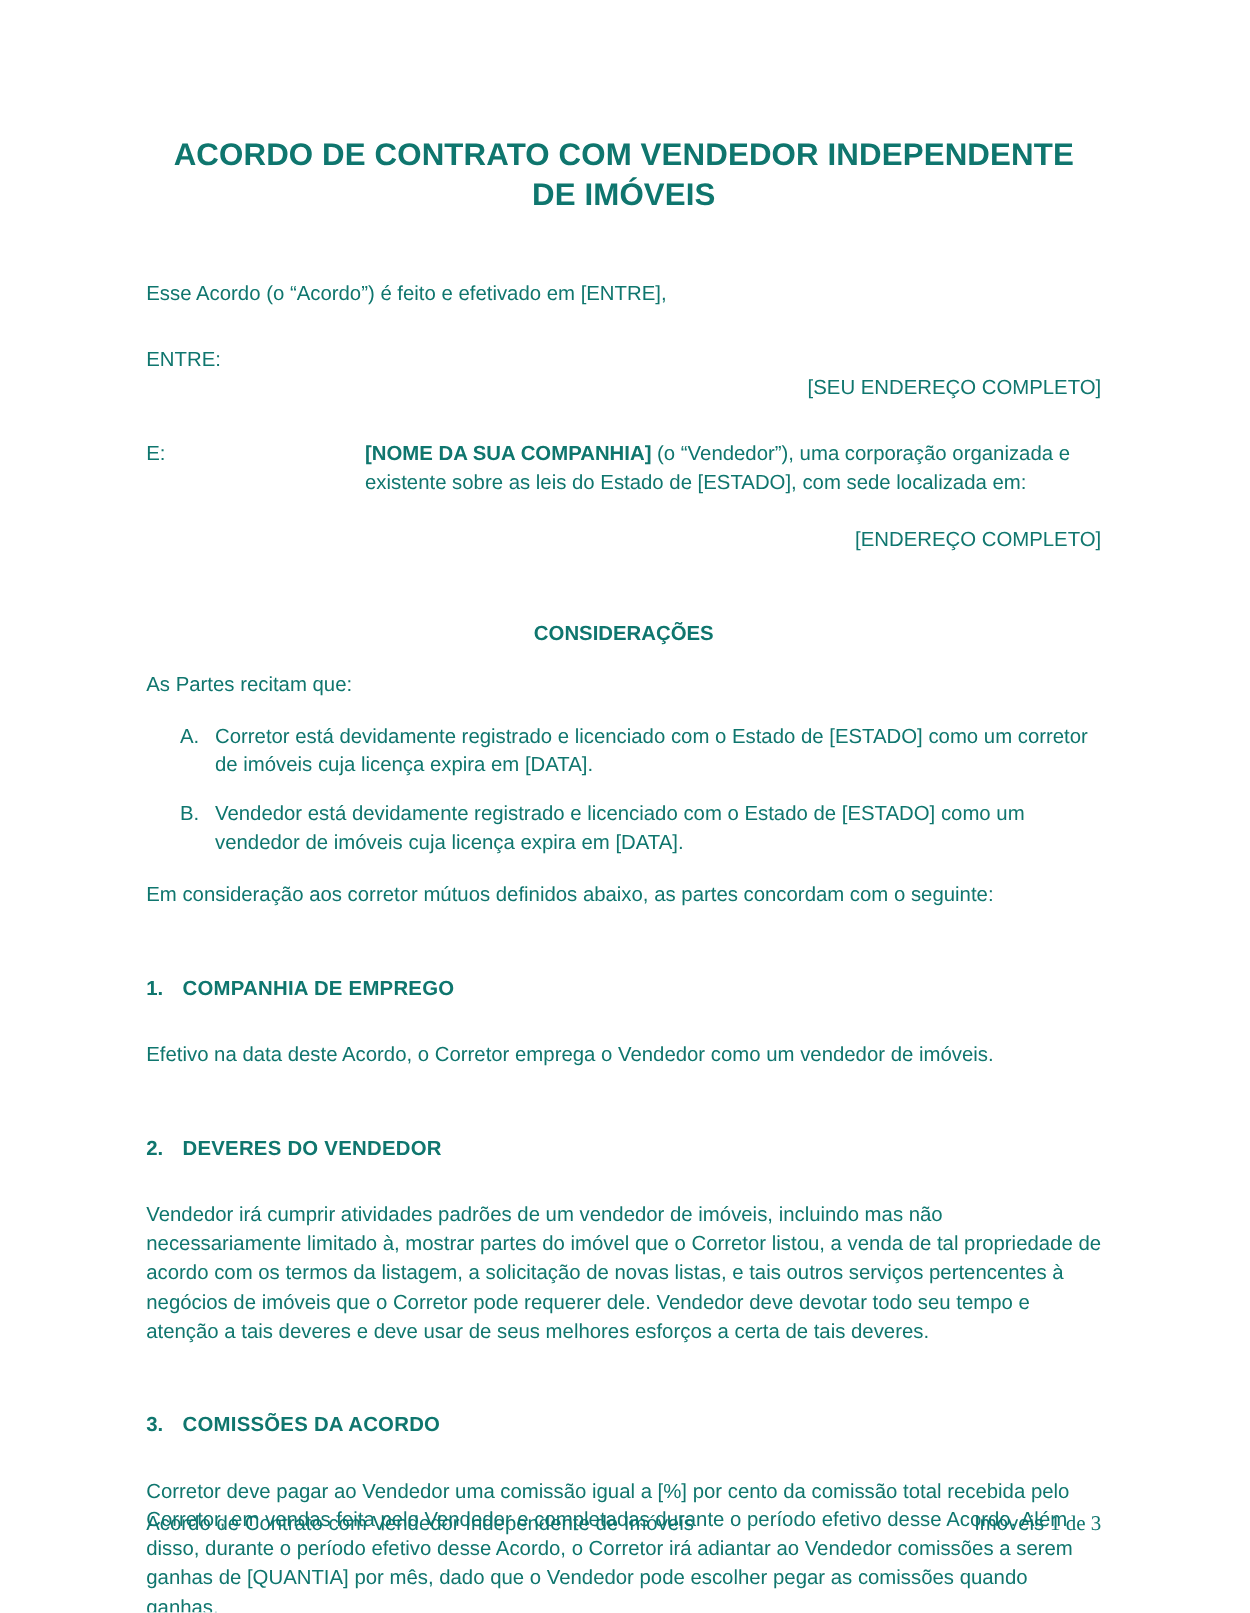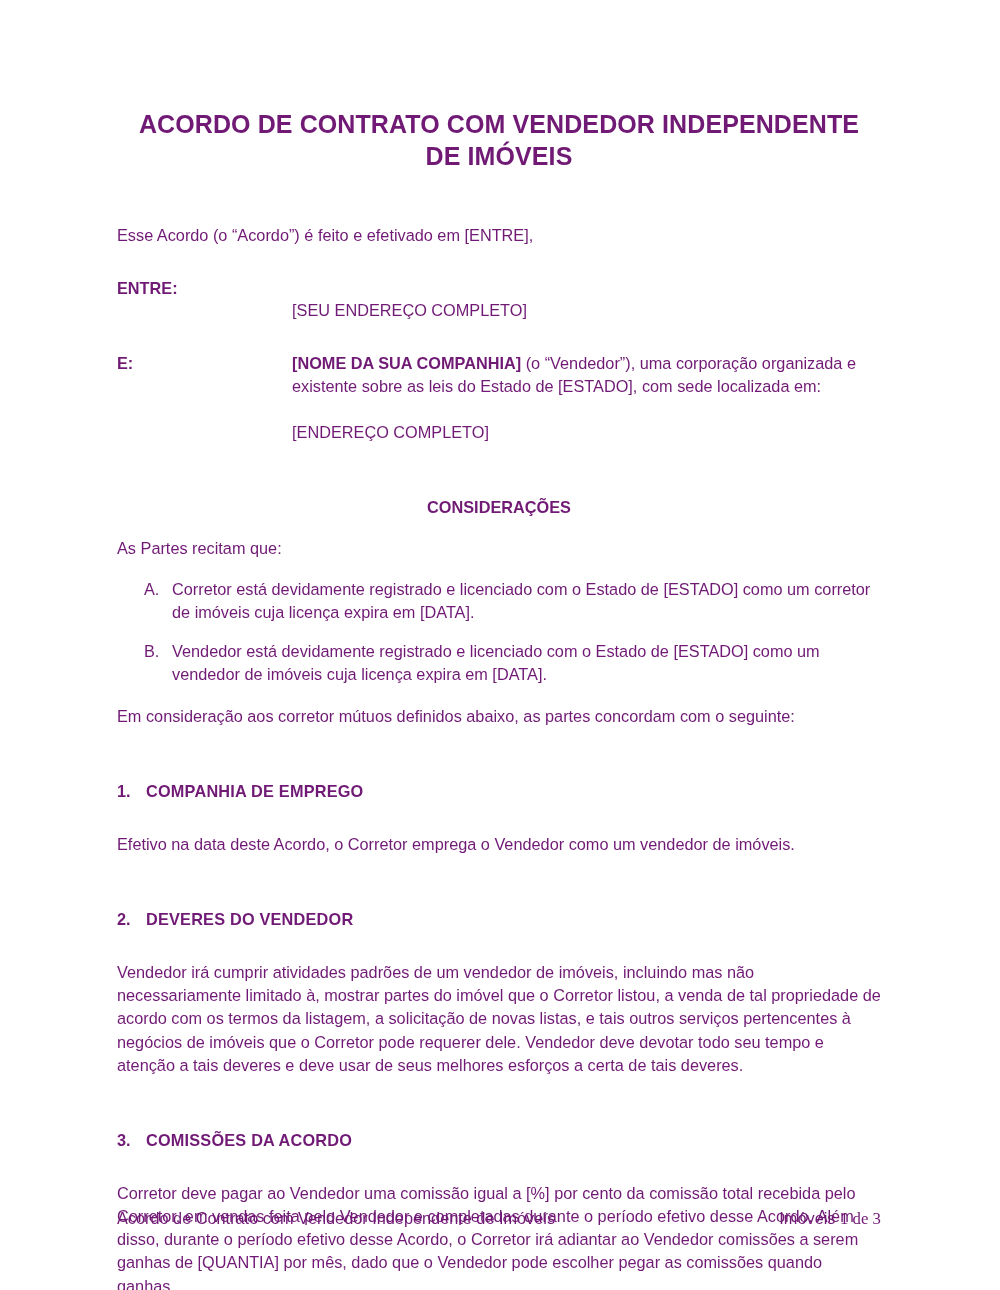--- a/index.html
+++ b/index.html
@@ -8,21 +8,21 @@
     padding: 0;
     background: #ffffff;
   }
   .page {
     position: relative;
     width: 1000px;
     height: 1290px;
     background: #ffffff;
     margin: 0 auto;
     font-family: "Liberation Sans", sans-serif;
-    color: #701a75;
+    color: #0f766e;
     box-sizing: border-box;
     overflow: hidden;
   }
   .content {
     position: absolute;
     left: 117px;
     top: 108px;
     width: 764px;
   }
 
@@ -51,29 +51,30 @@
 
   
   .party-row {
     display: flex;
     align-items: flex-start;
     font-size: 16.3px;
     line-height: 1.42;
   }
   .party-label {
     flex: 0 0 175px;
-    font-weight: bold;
+    font-weight: normal;
     padding-top: 0;
   }
   .party-body {
     flex: 1 1 auto;
   }
   .party-body .bold-lead { font-weight: bold; }
   .party-address {
     margin-top: 22px;
+    text-align: right;
   }
 
   
   .heading-plain {
     font-size: 16.3px;
     font-weight: bold;
     line-height: 1.42;
     margin: 0;
     text-align: center;
   }

